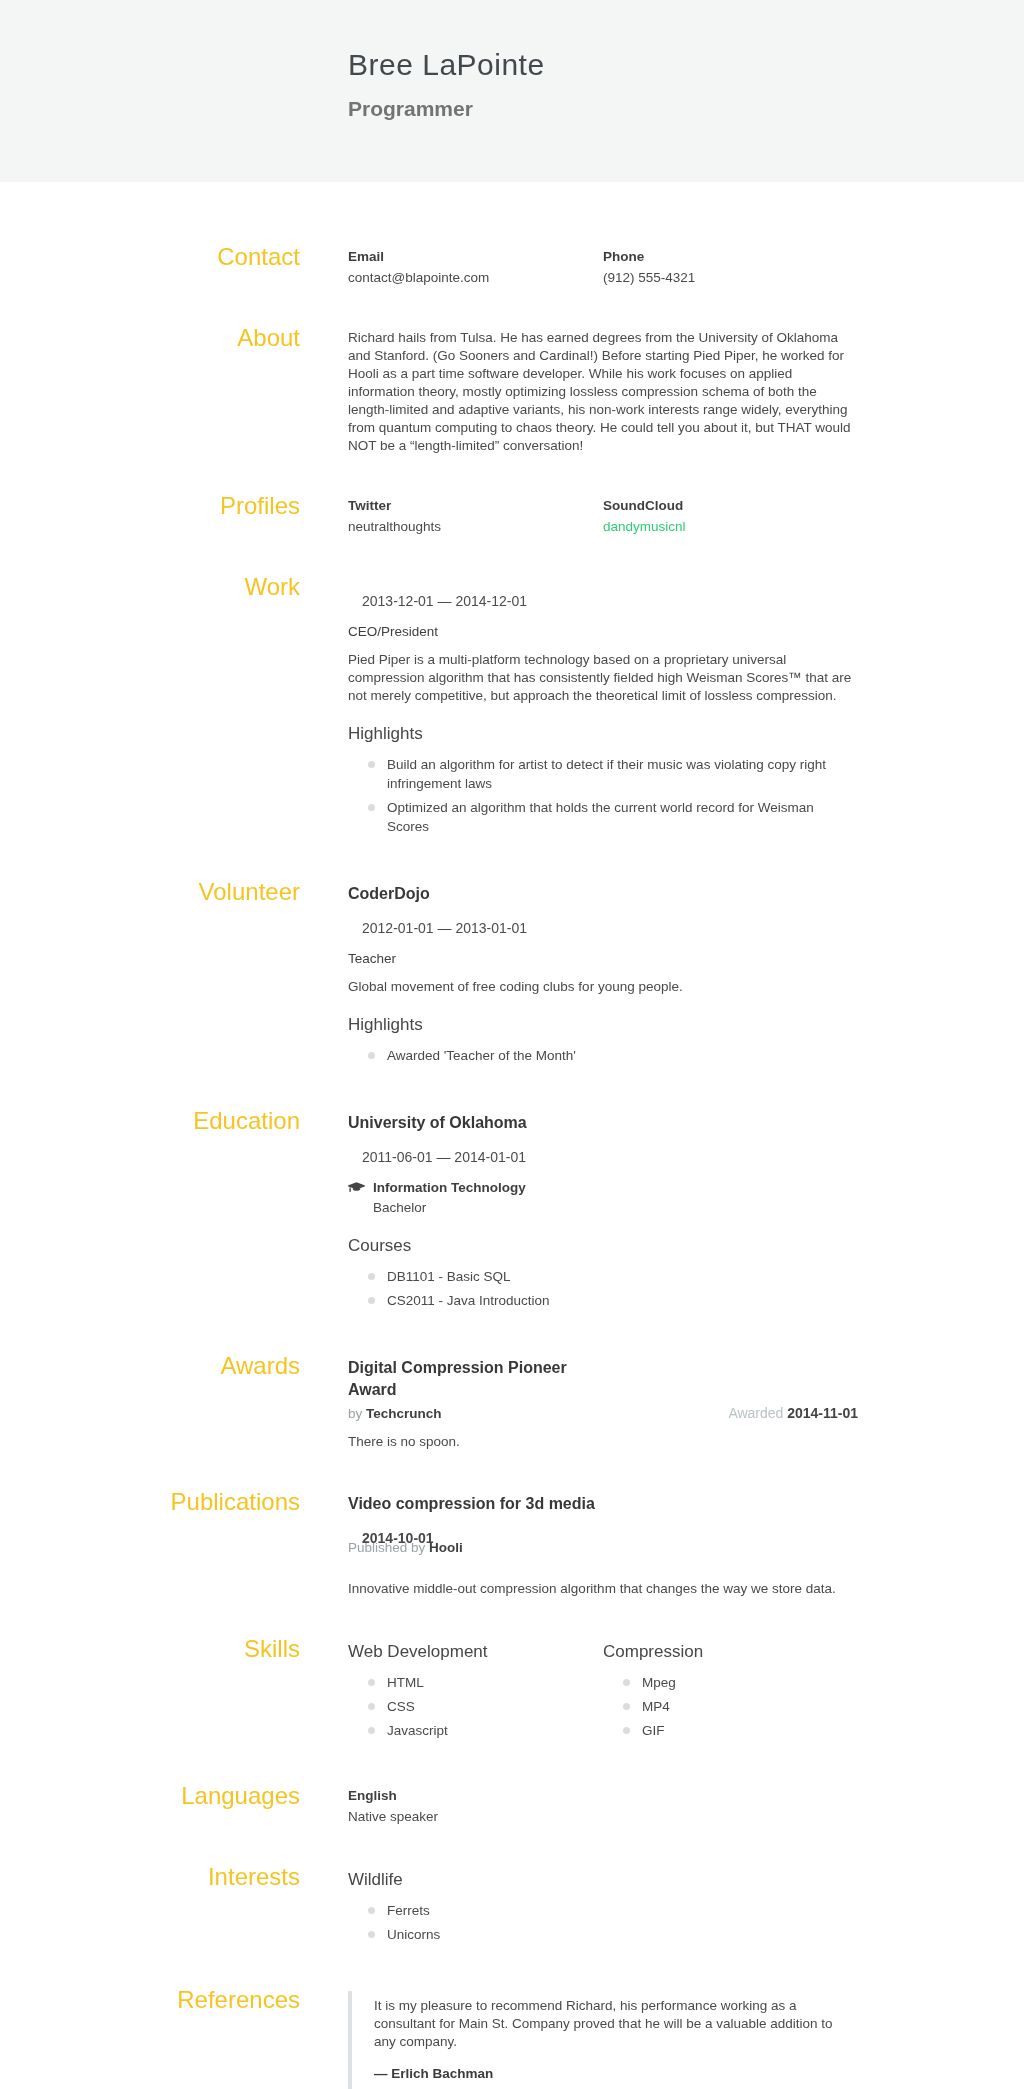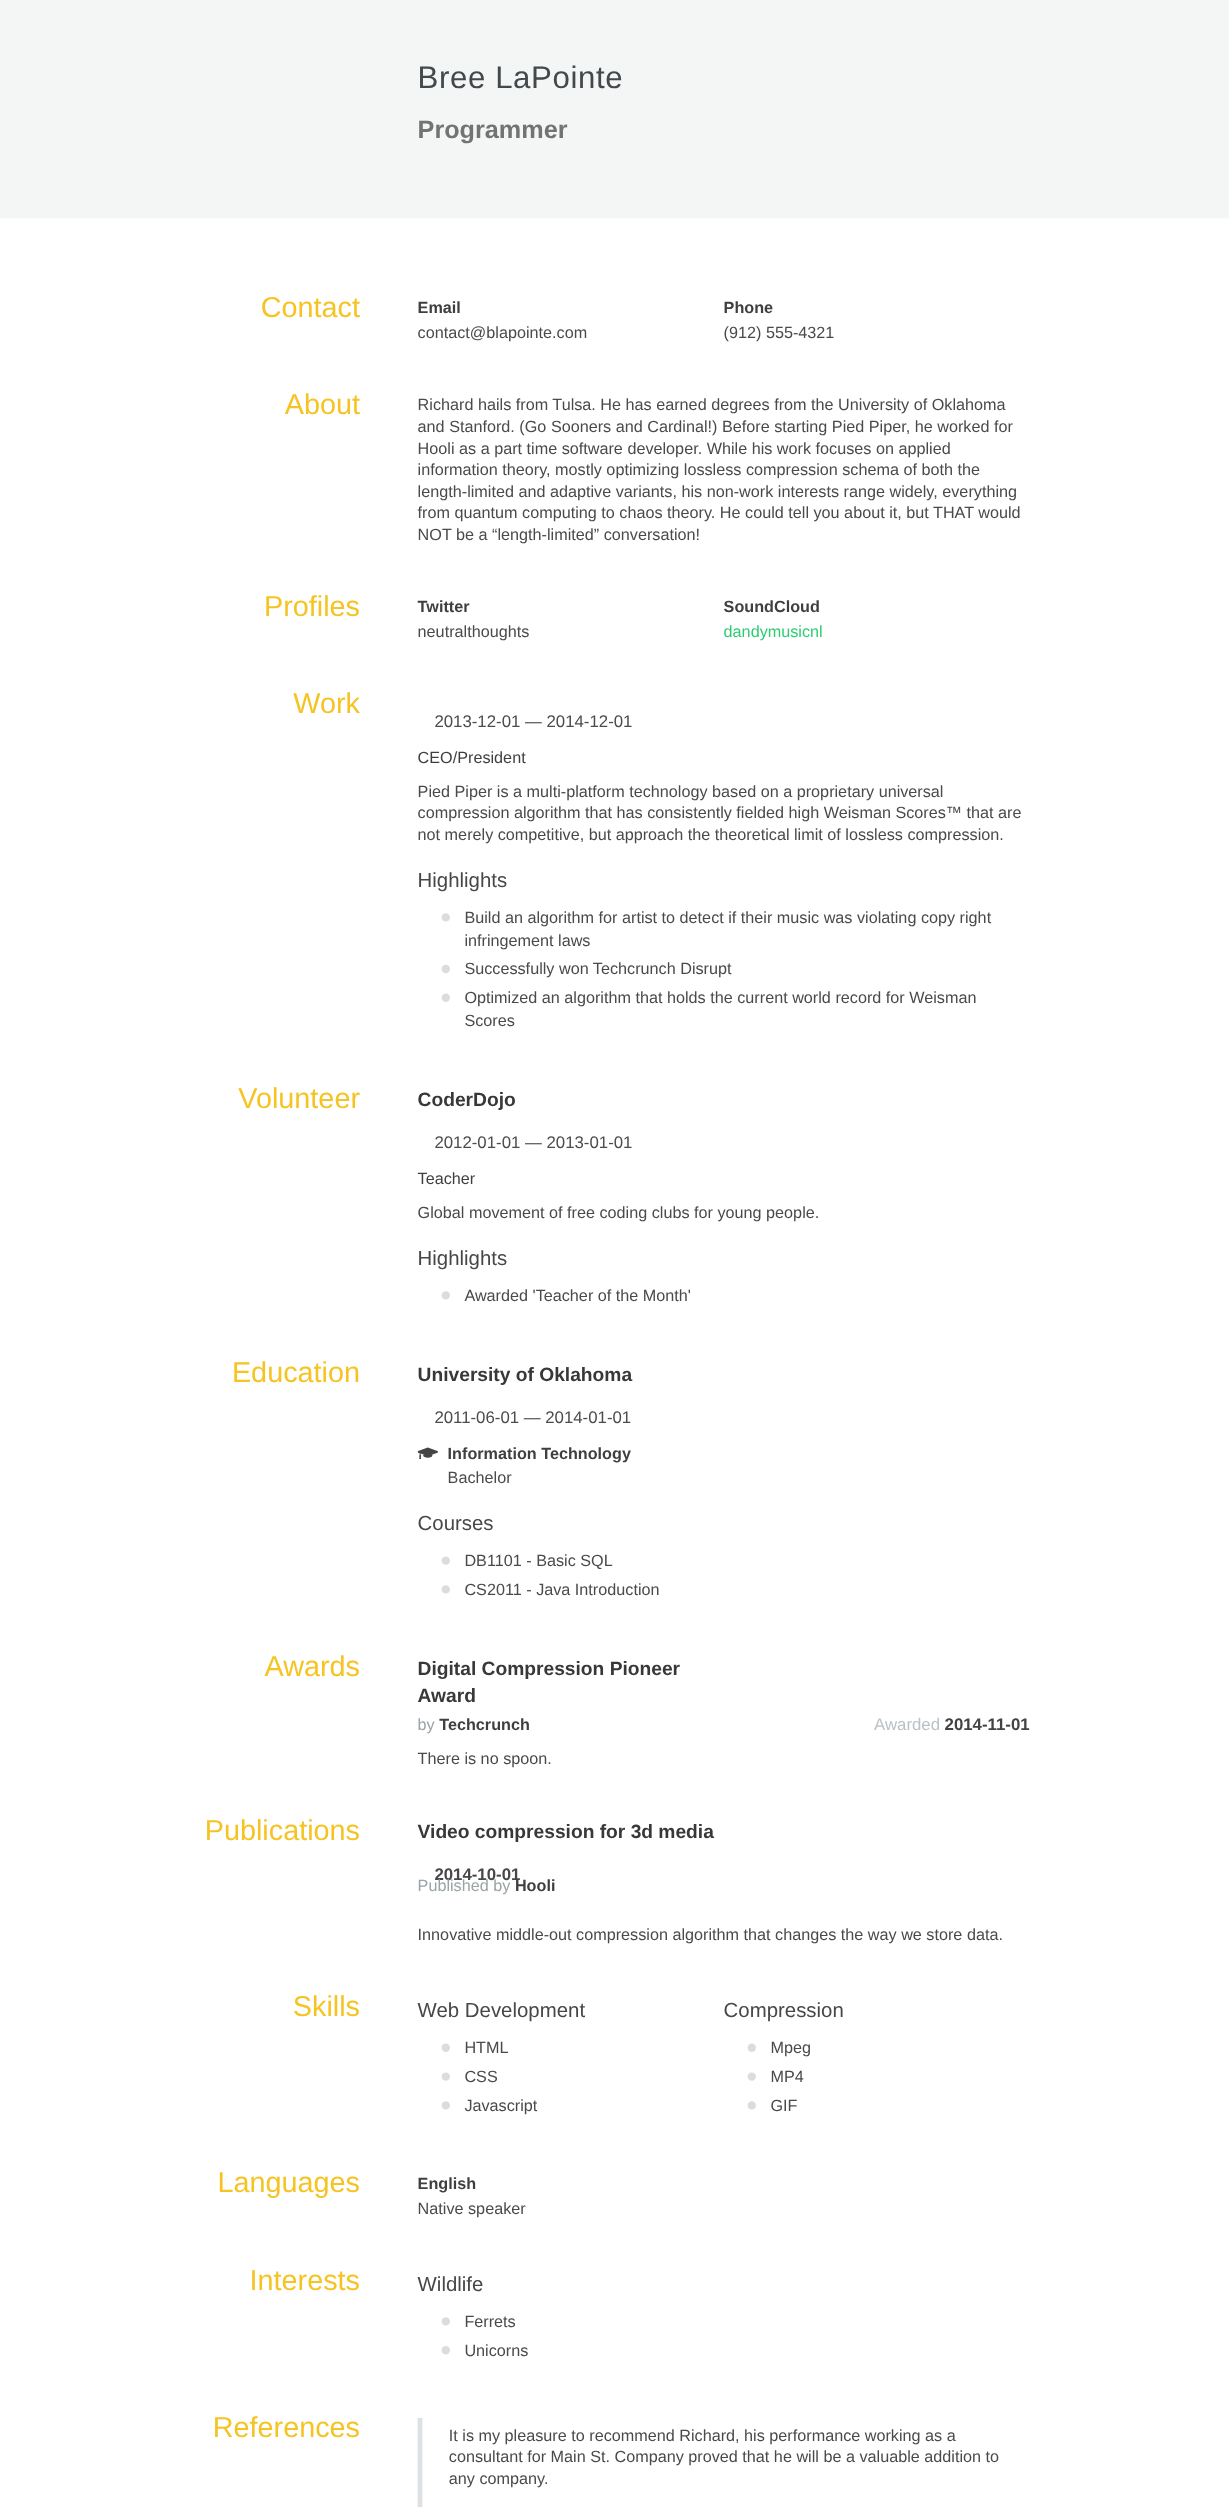--- a/index.html
+++ b/index.html
@@ -10,21 +10,21 @@
     font-size: 13.5px;
     color: #4a4a4a;
     line-height: 18px;
   }
   
   .hero {
     background: #f4f5f5;
     padding: 46px 0 62px 348px;
   }
   .hero h1 {
-    font-size: 26px;
+    font-size: 30px;
     font-weight: 400;
     color: #43484c;
     line-height: 37px;
     letter-spacing: 0.5px;
   }
   .hero .role {
     margin-top: 14px;
     font-size: 21px;
     color: #737373;
     line-height: 23px;
@@ -172,21 +172,20 @@
     <div class="section-content">
       <div class="title-row">
         <div class="title-rule"></div>
         <div class="title-date">2013-12-01 — 2014-12-01</div>
       </div>
       <div class="position">CEO/President</div>
       <p class="summary">Pied Piper is a multi-platform technology based on a proprietary universal compression algorithm that has consistently fielded high Weisman Scores™ that are not merely competitive, but approach the theoretical limit of lossless compression.</p>
       <div class="sub-head">Highlights</div>
       <ul class="dotted">
         <li>Build an algorithm for artist to detect if their music was violating copy right infringement laws</li>
-        <li>Successfully won Techcrunch Disrupt</li>
         <li>Optimized an algorithm that holds the current world record for Weisman Scores</li>
       </ul>
     </div>
   </section>
 
   <section class="section">
     <div class="section-label">Volunteer</div>
     <div class="section-content">
       <div class="title-row">
         <h3 class="item-title">CoderDojo</h3>

